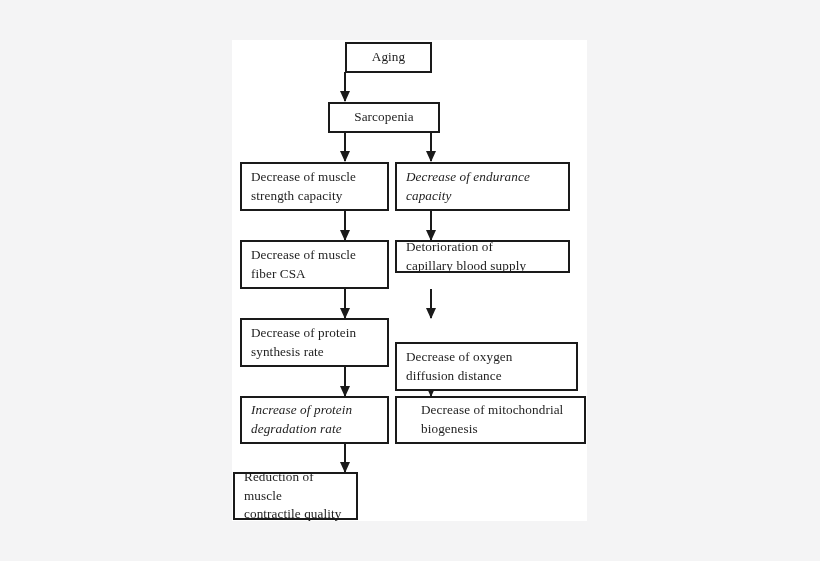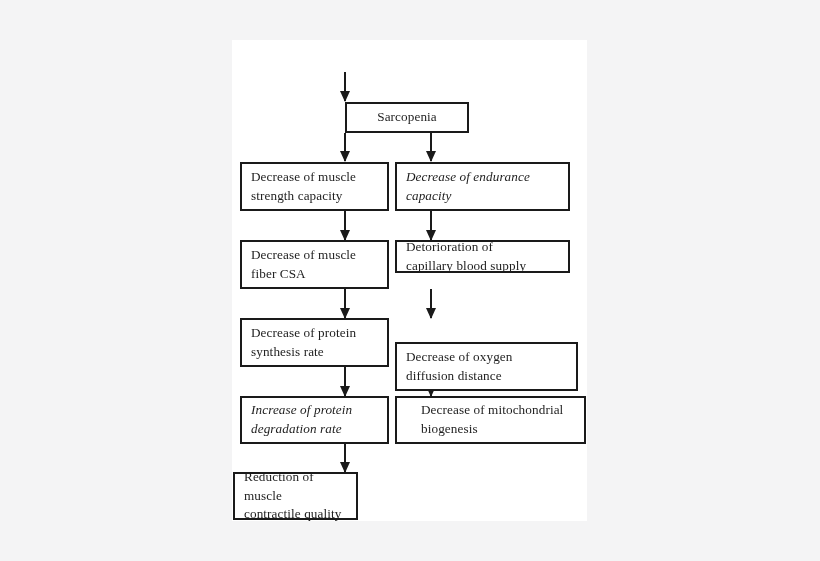--- a/index.html
+++ b/index.html
@@ -77,22 +77,25 @@
   <div class="arrow" style="left:198px; top:171px; height:29px;"></div>
 
   <div class="arrow" style="left:112px; top:249px; height:29px;"></div>
   <div class="arrow" style="left:198px; top:249px; height:29px;"></div>
 
   <div class="arrow" style="left:112px; top:327px; height:29px;"></div>
   <div class="arrow" style="left:198px; top:327px; height:29px;"></div>
 
   <div class="arrow" style="left:112px; top:404px; height:28px;"></div>
 
+  <div class="node center" style="left:113px; top:2px; width:87px; height:31px;">
+    <span>Aging</span>
+  </div>
 
-  <div class="node center" style="left:113px; top:62px; width:124px; height:31px;">
+  <div class="node center" style="left:96px; top:62px; width:112px; height:31px;">
     <span>Sarcopenia</span>
   </div>
 
   <div class="node" style="left:8px; top:122px; width:149px; height:49px;">
     <span>Decrease of muscle
 strength capacity</span>
   </div>
 
   <div class="node" style="left:163px; top:122px; width:175px; height:49px;font-style:italic;">
     <span>Decrease of  endurance

